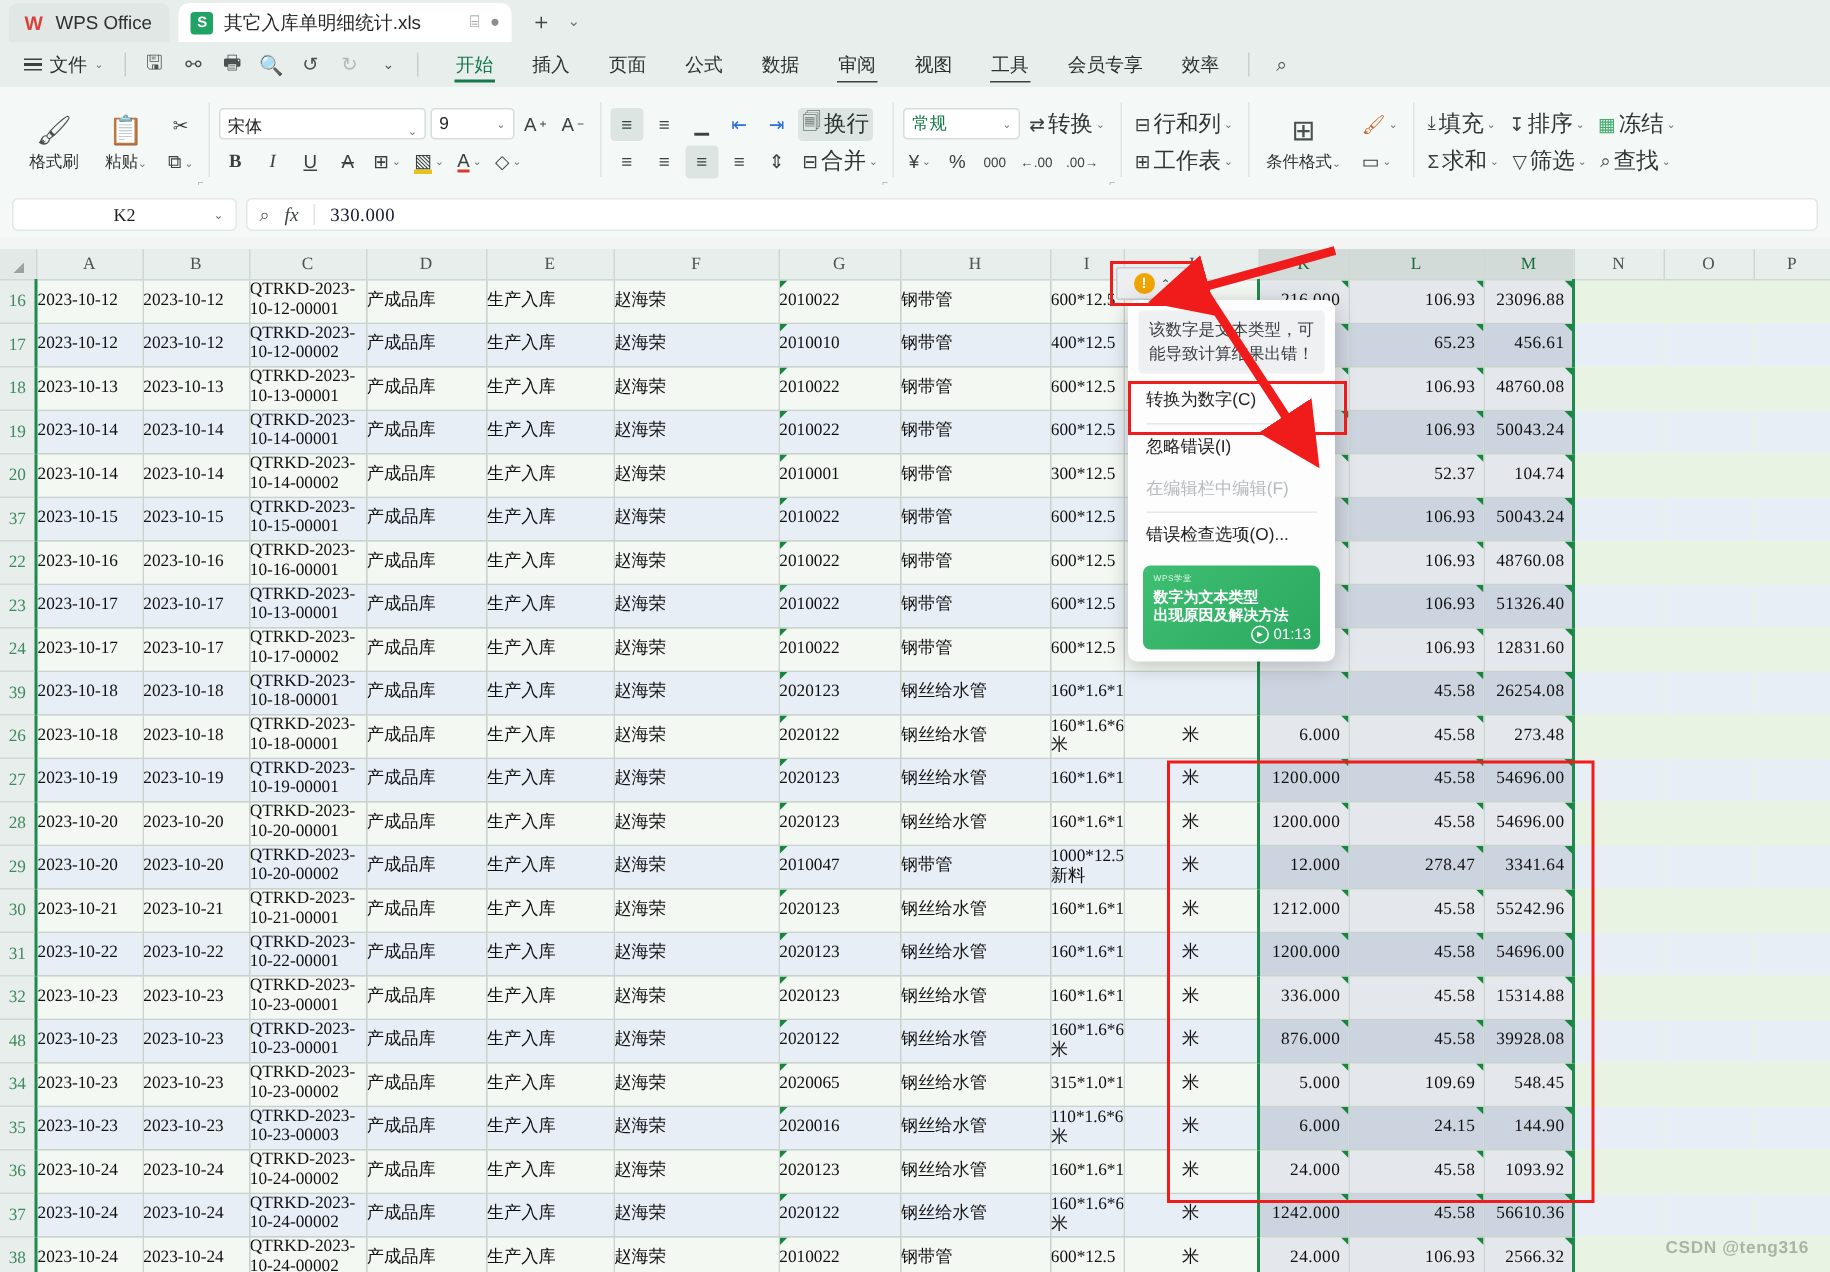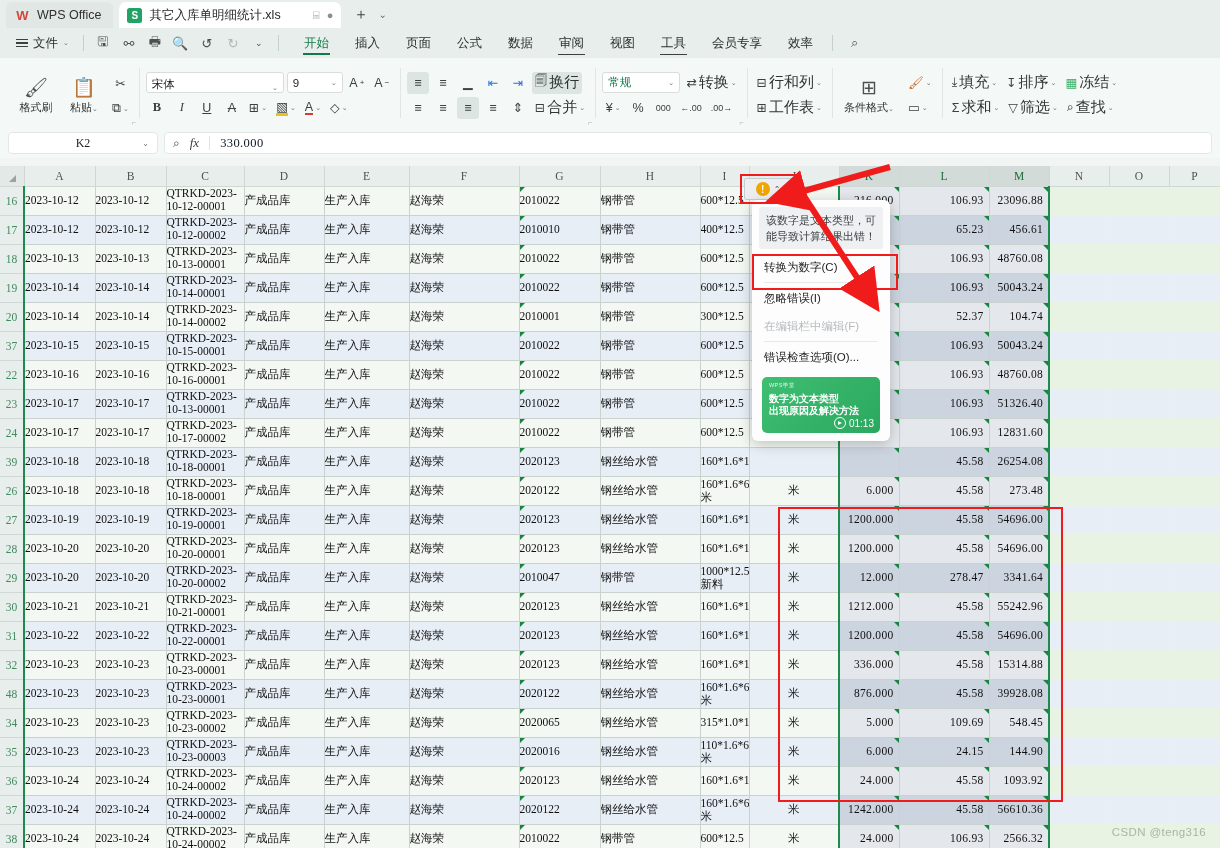--- a/index.html
+++ b/index.html
@@ -195,21 +195,21 @@
     gap:3px; font-size:10px; }
   .dd-video .play { width:12px;height:12px;border:1.4px solid #fff;border-radius:50%;
     display:flex;align-items:center;justify-content:center; }
   .dd-video .play:after { content:""; width:0;height:0;border-left:4px solid #fff;
     border-top:2.6px solid transparent;border-bottom:2.6px solid transparent; margin-left:1px; }
 
   .arrow-svg { position:absolute; left:0; top:0; width:1220px; height:848px; pointer-events:none; }
 
   .watermark {
     position:absolute; right:14px; bottom:10px; font-size:11.5px; color:#a9b5a4;
-    font-family:"Liberation Sans",sans-serif; letter-spacing:.4px;
+    font-family:"Liberation Sans",sans-serif; letter-spacing:.4px;font-weight:bold;
   }
 </style>
 </head>
 <body>
 
 <div class="app">
 
   <div class="titlebar">
     <div class="wps-brand">
       <span class="wps-logo">W</span>

